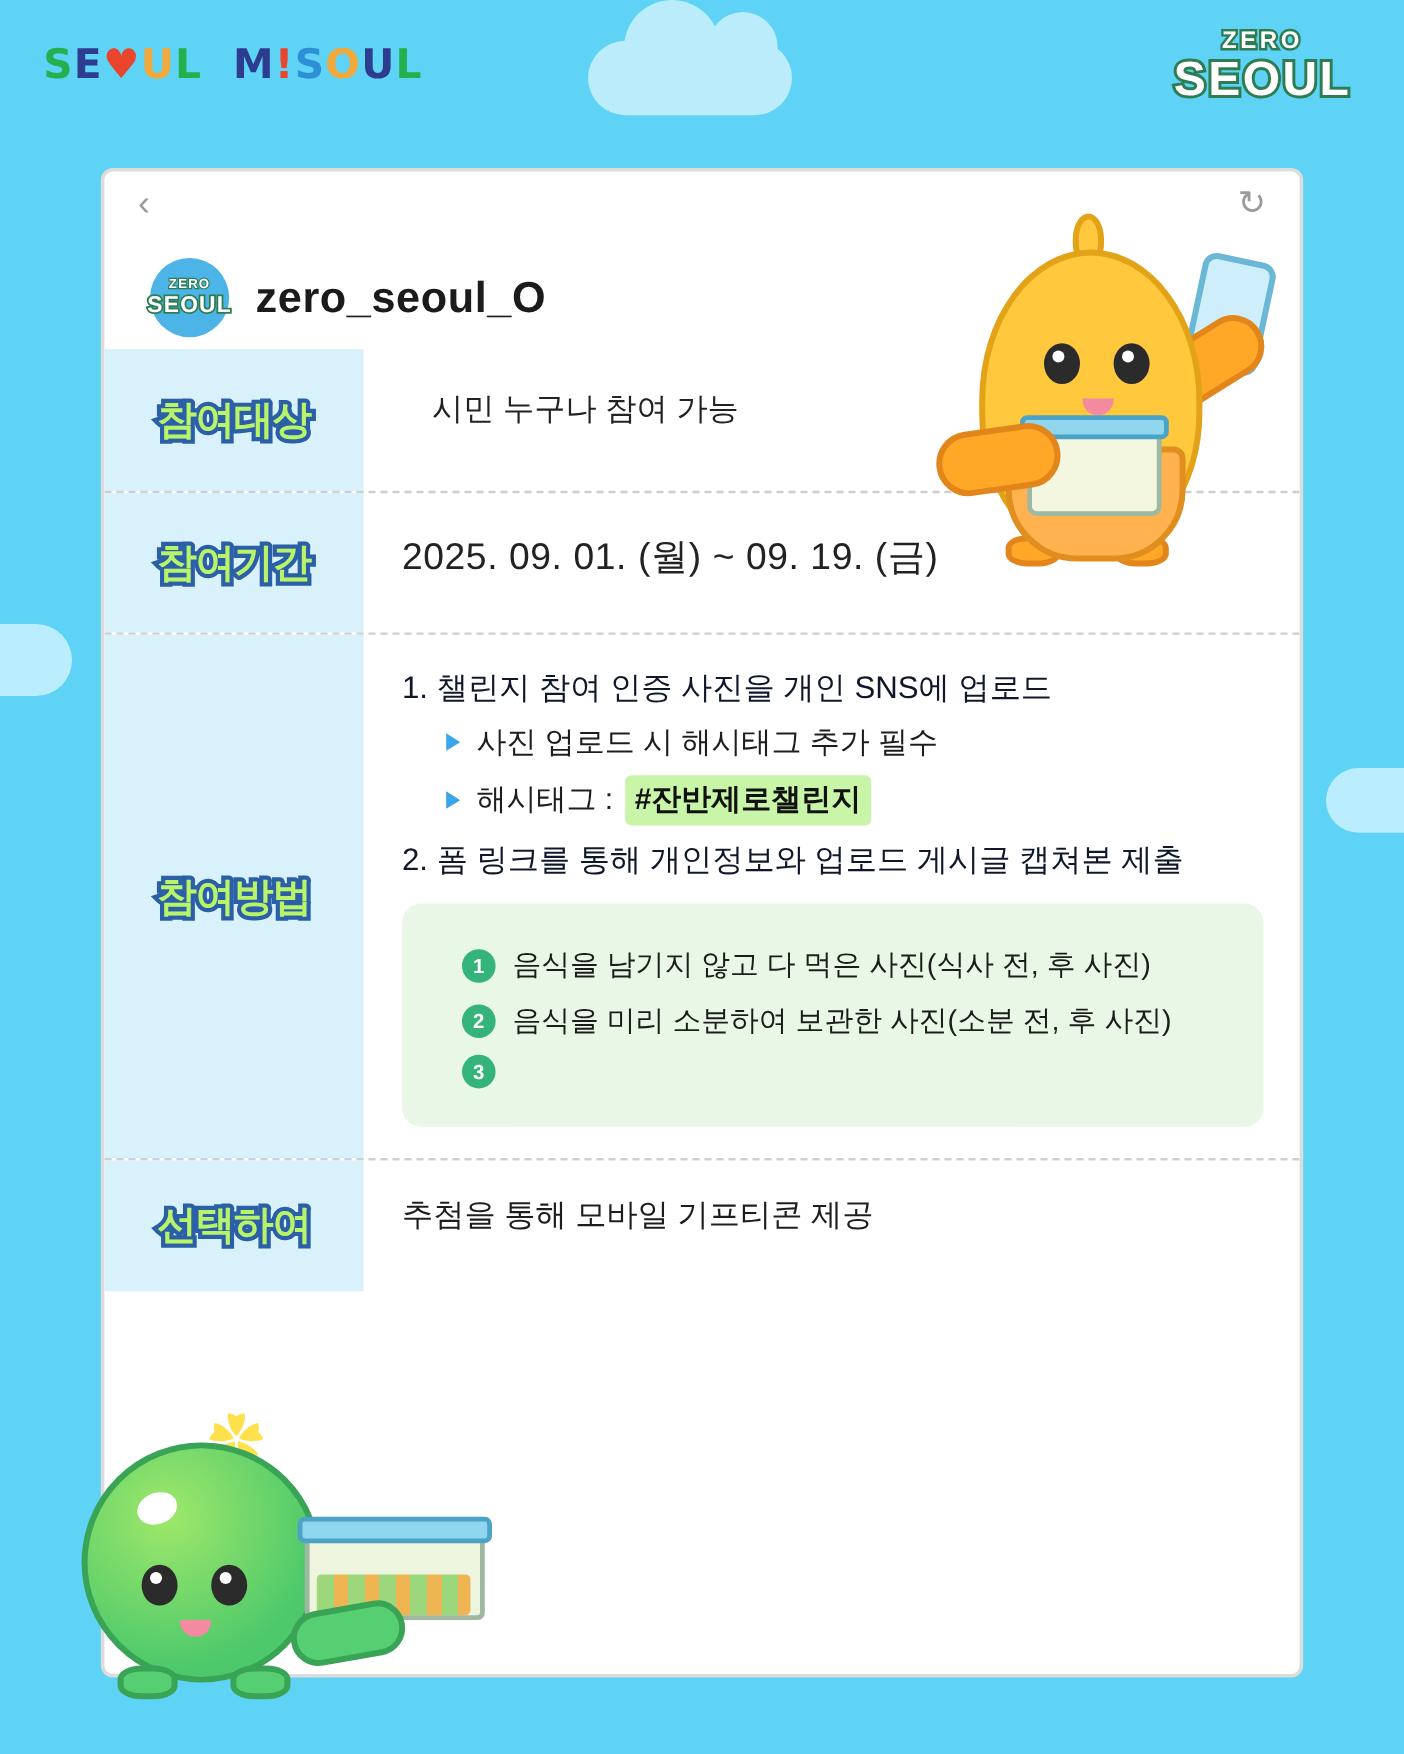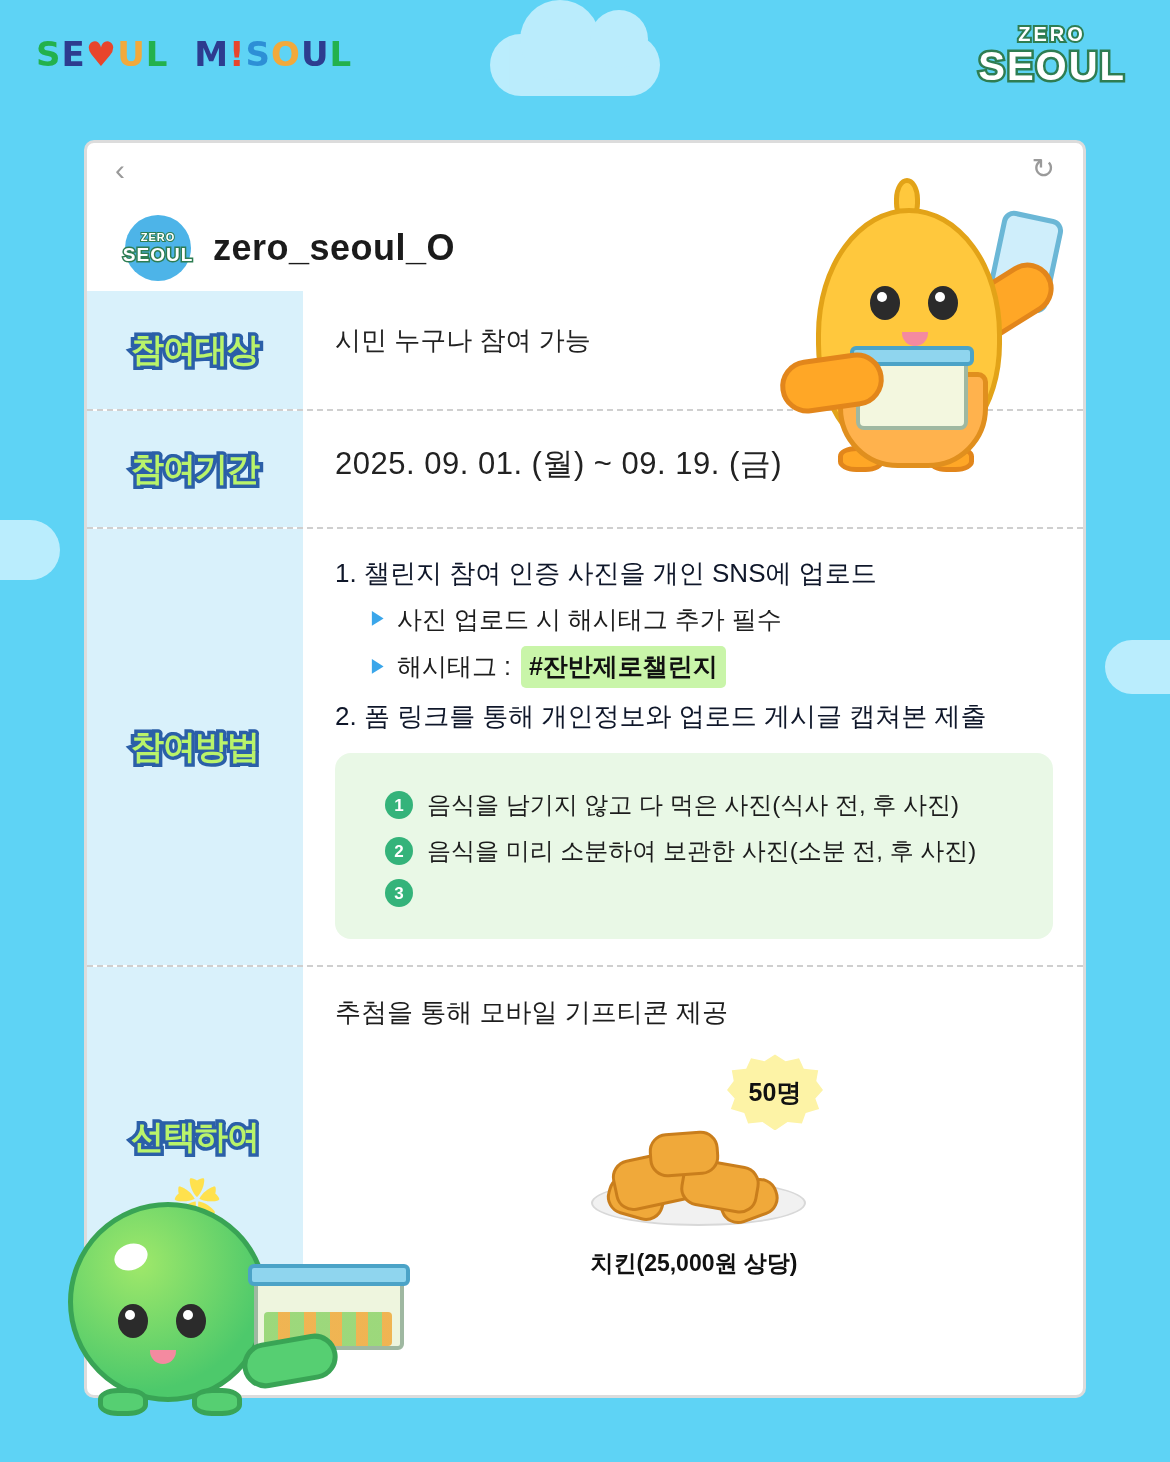--- a/index.html
+++ b/index.html
@@ -119,21 +119,21 @@
     color:#9b9b9b; font-size: 26px; letter-spacing: 3px;
   }
 
   
   .tbl { position: relative; }
   .row {
     display: flex;
     border-top: 2px dashed #cfcfcf;
     position: relative;
   }
-  .row:first-child { border-top: none; }
+  .row:first-child { border-top: none; gap: 25px; }
   .label-cell {
     width: 216px; flex: none;
     background: #d9f1fb;
     display: flex; align-items: center; justify-content: center;
     padding: 20px 4px;
   }
   .label-txt {
     font-size: 33px; font-weight: 800;
     color: #b9f36a;
     -webkit-text-stroke: 7px #2b5fa8;
@@ -479,32 +479,20 @@
 
     <div class="row row-benefit">
       <div class="label-cell">
         <div class="label-txt">선택하여</div>
       </div>
       <div class="content-cell">
         <div class="benefit-lead">추첨을 통해 모바일 기프티콘 제공</div>
 
         <div class="prizes">
 
-          <div class="prize">
-            <div class="prize-art">
-              <div class="plate"></div>
-              <div class="chk d"></div>
-              <div class="chk e"></div>
-              <div class="chk a"></div>
-              <div class="chk b"></div>
-              <div class="chk c"></div>
-              <div class="burst">50명</div>
-            </div>
-            <div class="prize-cap">치킨(25,000원 상당)</div>
-          </div>
 
 
         </div>
       </div>
     </div>
 
   </div>
 </div>
 
 <div class="char-yellow">

